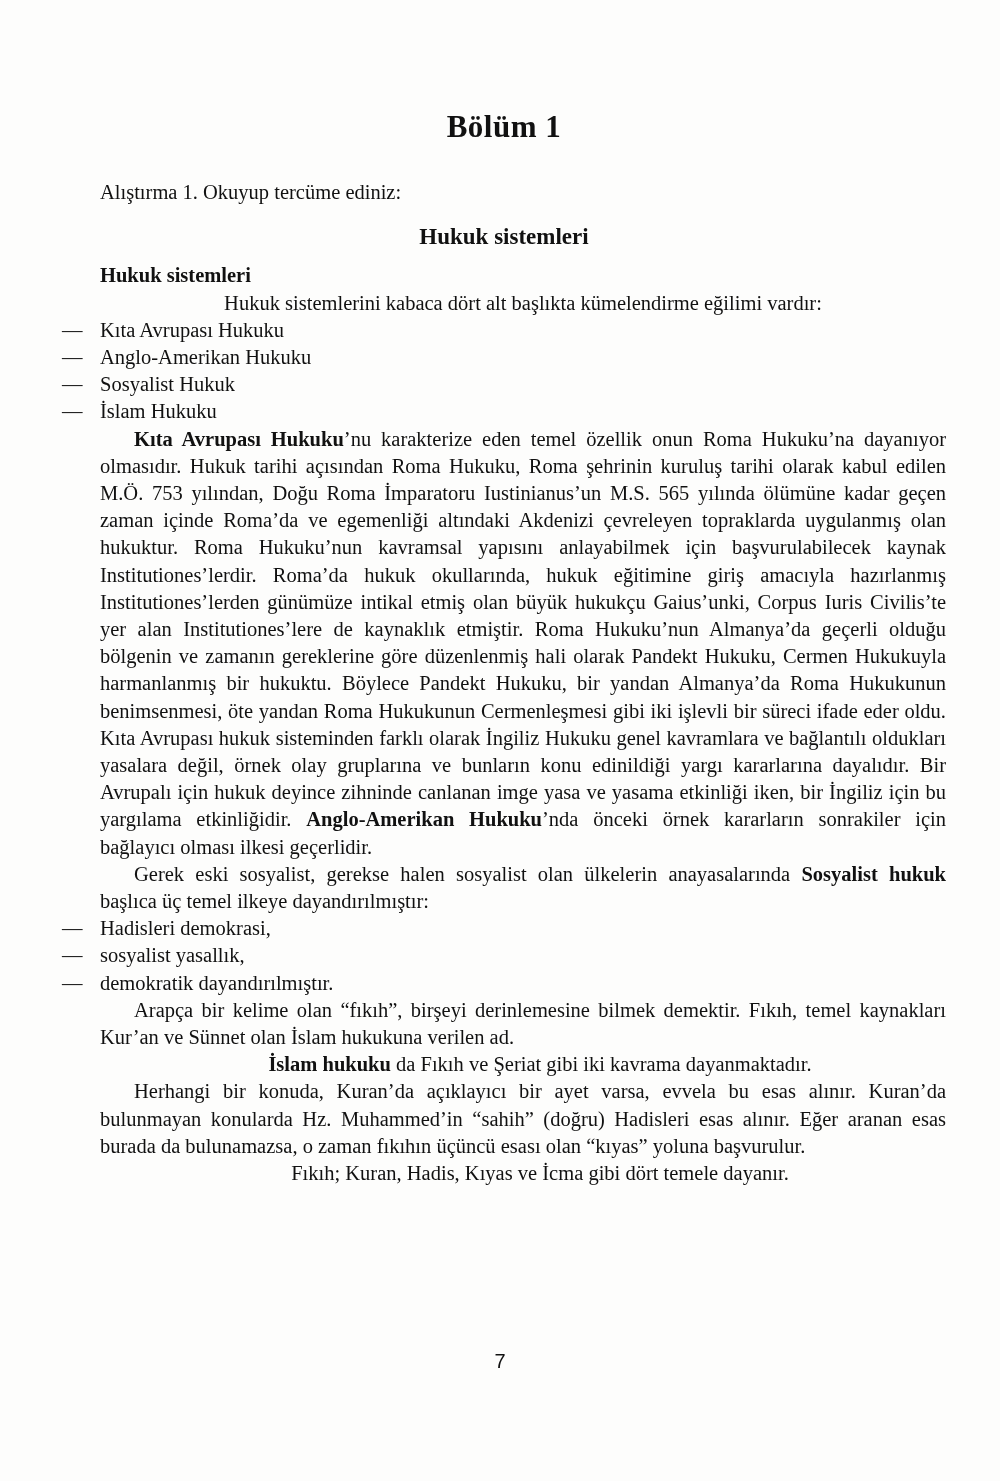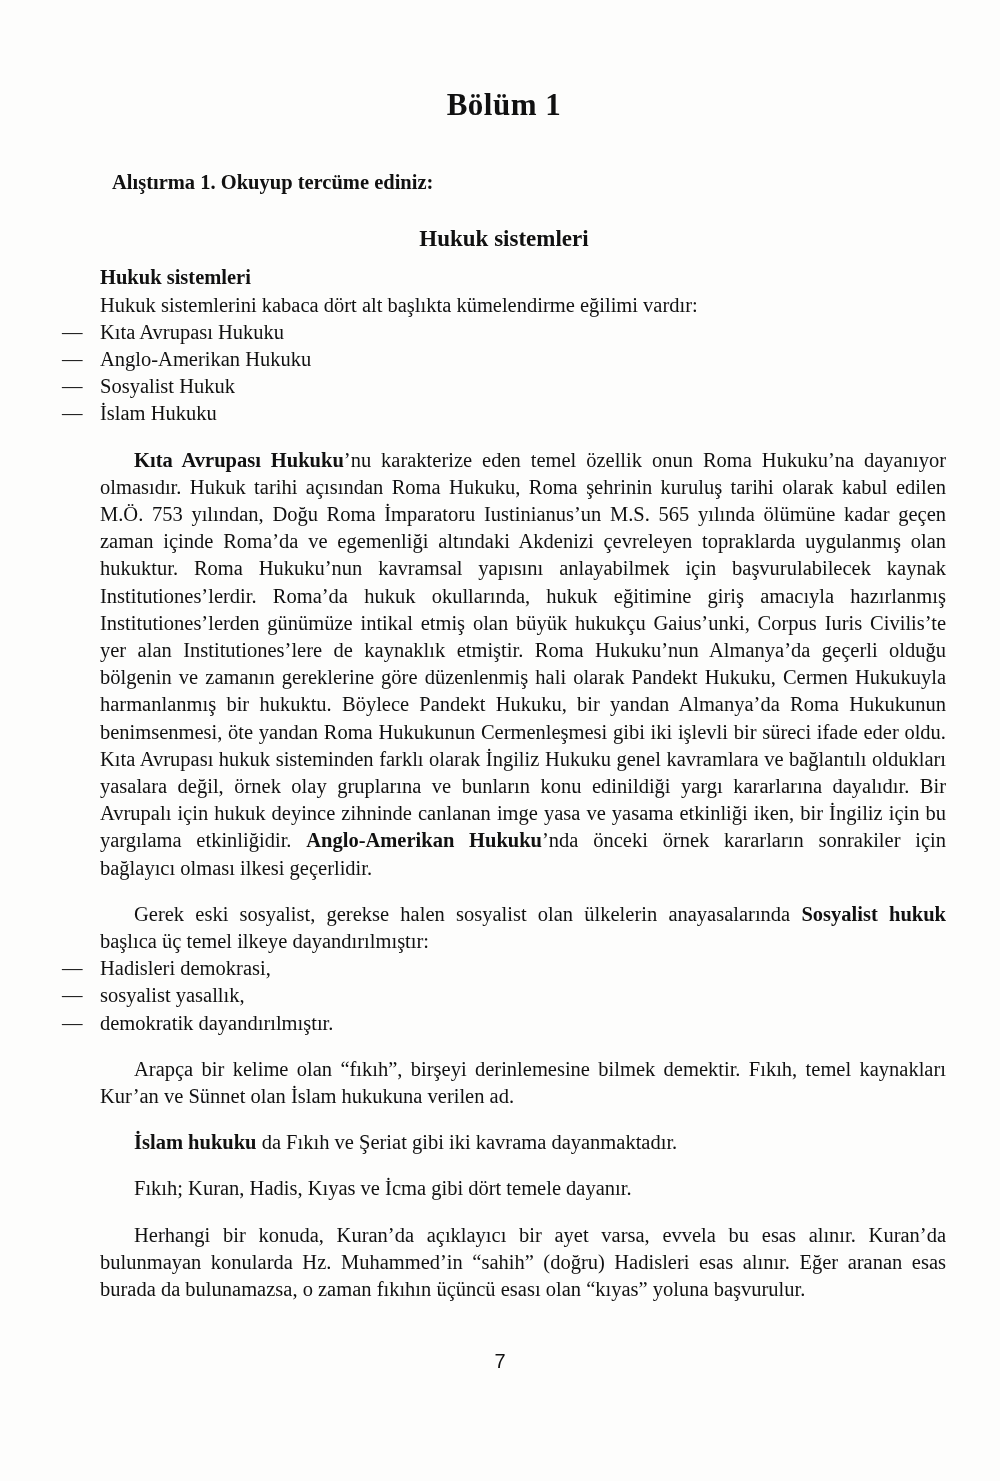--- a/index.html
+++ b/index.html
@@ -28,27 +28,27 @@
     width: 884px;
   }
 
   
   .chapter-title {
     text-align: center;
     font-size: 31px;
     font-weight: bold;
     letter-spacing: 0.5px;
     margin: 0;
-    padding-top: 88px;
+    padding-top: 110px;
     line-height: 1.1;
   }
   .exercise-line {
     font-size: 20.5px;
-    font-weight: bold;
-    margin: 12px;
+    font-weight: normal;
+    margin: 0;
     padding-top: 36px;
     padding-left: 38px;
     line-height: 1.25;
   }
   .section-title {
     text-align: center;
     font-size: 23px;
     font-weight: bold;
     margin: 0;
     padding-top: 17px;
@@ -63,34 +63,33 @@
   p.para {
     font-size: 20.5px;
     line-height: 27.2px;
     margin: 0;
     text-align: justify;
     text-justify: inter-word;
     hyphens: none;
   }
   p.para.indent {
     text-indent: 34px;
-    margin-top: 19px;
   }
   p.para.noindent {
     text-indent: 0;
   }
   p.lead-bold {
     font-size: 20.5px;
     line-height: 27.2px;
     margin: 0;
     font-weight: bold;
     text-align: left;
   }
   p.flush {
-    text-align: left;
+    text-align: center;
   }
   b, strong { font-weight: bold; }
 
   
   ul.dash-list {
     list-style: none;
     margin: 0;
     padding: 0;
   }
   ul.dash-list li {
@@ -174,23 +173,23 @@
         <li>
           <span class="dash">—</span>
           <span>demokratik dayandırılmıştır.</span>
         </li>
       </ul>
 
       <p class="para indent">Arapça bir kelime olan “fıkıh”, birşeyi derinlemesine bilmek demektir. Fıkıh, temel kaynakları Kur’an ve Sünnet olan İslam hukukuna verilen ad.</p>
 
       <p class="para indent flush"><b>İslam hukuku</b><span> da Fıkıh ve Şeriat gibi iki kavrama dayanmaktadır.</span></p>
 
+      <p class="para indent">Herhangi bir konuda, Kuran’da açıklayıcı bir ayet varsa, evvela bu esas alınır. Kuran’da bulunmayan konularda Hz. Muhammed’in “sahih” (doğru) Hadisleri esas alınır. Eğer aranan esas burada da bulunamazsa, o zaman fıkıhın üçüncü esası olan “kıyas” yoluna başvurulur.</p>
+
       <p class="para indent flush">Fıkıh; Kuran, Hadis, Kıyas ve İcma gibi dört temele dayanır.</p>
-
-      <p class="para indent">Herhangi bir konuda, Kuran’da açıklayıcı bir ayet varsa, evvela bu esas alınır. Kuran’da bulunmayan konularda Hz. Muhammed’in “sahih” (doğru) Hadisleri esas alınır. Eğer aranan esas burada da bulunamazsa, o zaman fıkıhın üçüncü esası olan “kıyas” yoluna başvurulur.</p>
 
 
     </div>
   </div>
 
   <div class="page-number">7</div>
 
 </div>
 
 </body></html>

